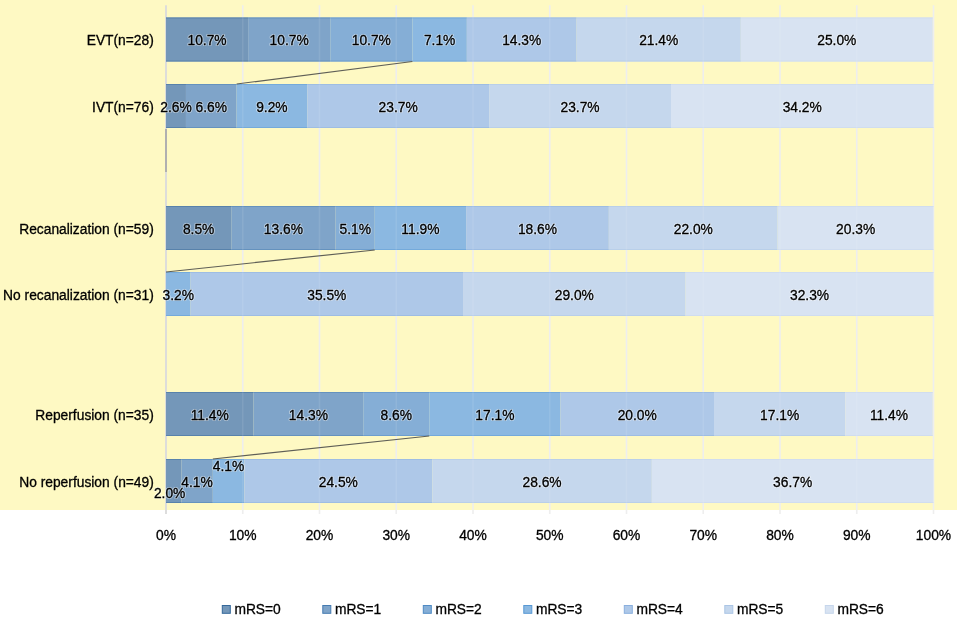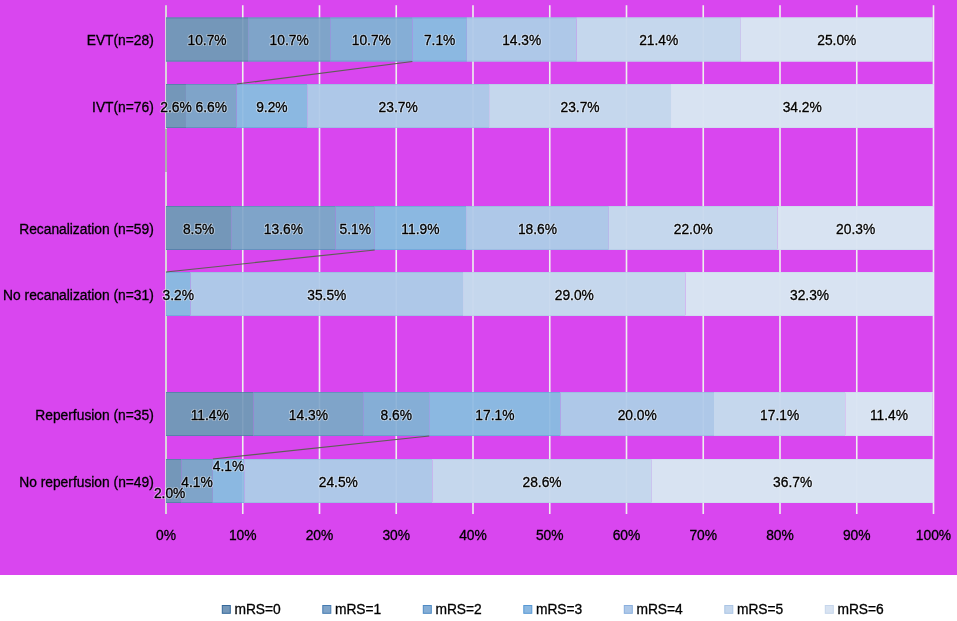--- a/index.html
+++ b/index.html
@@ -1,18 +1,18 @@
 <!DOCTYPE html>
 <html><head>
 <meta charset="utf-8">
 <style>
   html,body{margin:0;padding:0;background:#ffffff;}
   body{width:957px;height:621px;overflow:hidden;
        font-family:"Liberation Sans",sans-serif;}
-  #chart{position:relative;width:957px;height:575px;background:#d946ef;}
+  #chart{position:relative;width:957px;height:510px;background:#fef9c3;}
   #svg{display:block;position:absolute;left:0;top:0;}
   text{font-family:"Liberation Sans",sans-serif;fill:#000000;}
   .cat-label{font-size:13.8px;text-anchor:end;
              stroke:#000000;stroke-width:.3px;}
   .tick-label{font-size:13.8px;text-anchor:middle;
              stroke:#000000;stroke-width:.3px;}
   .seg-label{font-size:13.8px;text-anchor:middle;}
   .seg-halo{font-size:13.8px;text-anchor:middle;fill:none;
              stroke:#ffffff;stroke-width:2.2px;stroke-opacity:.45;
              stroke-linejoin:round;}

